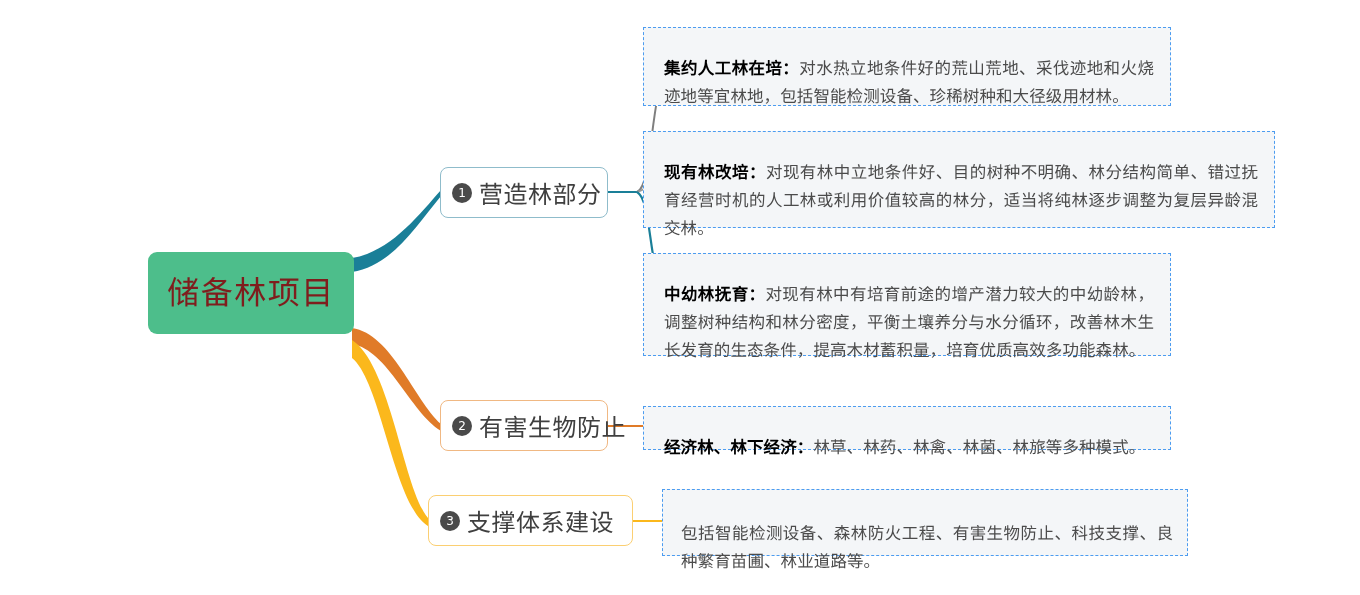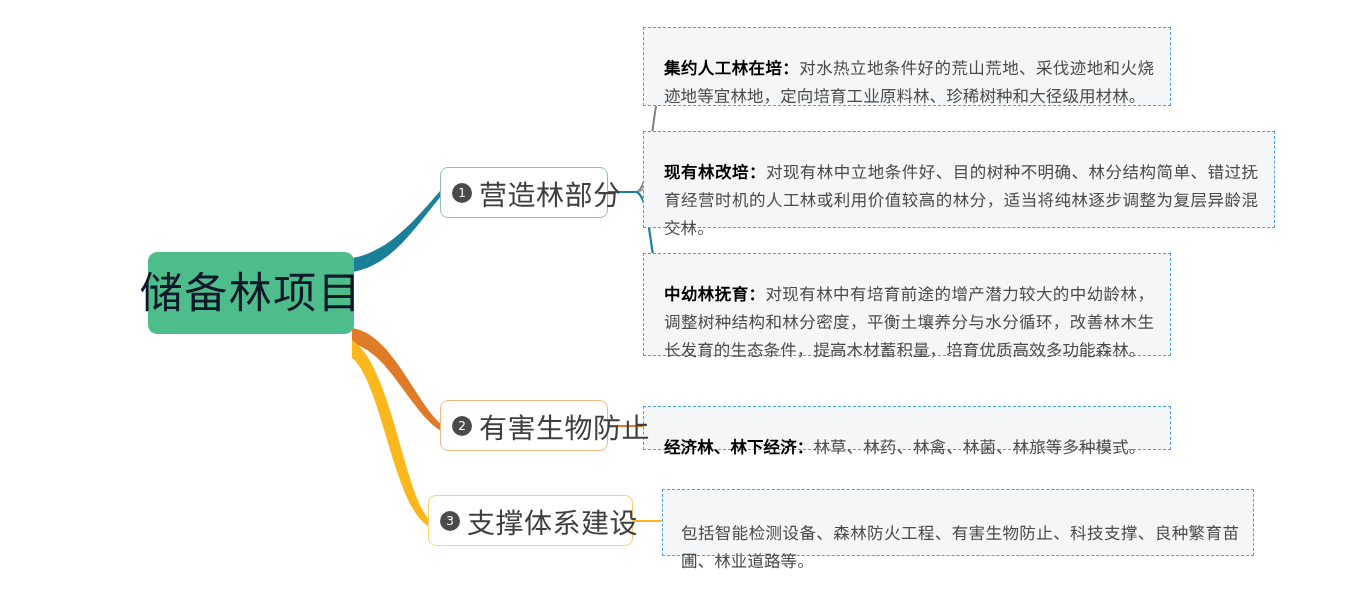--- a/index.html
+++ b/index.html
@@ -36,22 +36,22 @@
     width: 206px;
     height: 82px;
     background: #4dbe8b;
     border-radius: 9px;
     display: flex;
     align-items: center;
     justify-content: center;
     z-index: 6;
   }
   .root-node .root-label {
-    color: #0f172a;
-    font-size: 43px;
+    color: #7f1d1d;
+    font-size: 32px;
     letter-spacing: 1.5px;
     line-height: 1;
     white-space: nowrap;
   }
 
   
   .branch {
     position: absolute;
     background: #ffffff;
     border: 1px solid #9ec4d2;
@@ -73,39 +73,39 @@
     color: #ffffff;
     font-size: 12px;
     line-height: 20px;
     text-align: center;
     margin-left: 11px;
     flex: 0 0 auto;
     font-family: "DejaVu Sans", sans-serif;
   }
   .branch-label {
     color: #3f3f3f;
-    font-size: 28px;
+    font-size: 24px;
     margin-left: 7px;
     white-space: nowrap;
     letter-spacing: 0.5px;
   }
 
   
   .detail {
     position: absolute;
     box-sizing: border-box;
     border: 1px dashed #4c9cf0;
     background: #f4f6f8;
     z-index: 4;
   }
   .detail.d1 { left: 643px; top: 27px;  width: 528px; height: 79px; }
   .detail.d2 { left: 643px; top: 131px; width: 632px; height: 97px; }
   .detail.d3 { left: 643px; top: 253px; width: 528px; height: 103px; }
   .detail.d4 { left: 643px; top: 406px; width: 528px; height: 44px; }
-  .detail.d5 { left: 662px; top: 489px; width: 592px; height: 67px; }
+  .detail.d5 { left: 662px; top: 489px; width: 526px; height: 67px; }
 
   .detail-inner {
     padding: 9px 16px 0 20px;
   }
   .detail.d4 .detail-inner { padding-top: 9px; }
   .detail.d5 .detail-inner { padding: 12px 14px 0 18px; }
 
   .detail-text {
     font-size: 16.5px;
     line-height: 28px;
@@ -172,21 +172,21 @@
   </div>
 
   <div class="branch b3">
     <span class="badge">3</span>
     <span class="branch-label">支撑体系建设</span>
   </div>
 
   <div class="detail d1">
     <div class="detail-inner">
       <p class="detail-text">
-        <span class="detail-title">集约人工林在培：</span><span>对水热立地条件好的荒山荒地、采伐迹地和火烧迹地等宜林地，定向培育工业原料林、珍稀树种和大径级用材林。</span>
+        <span class="detail-title">集约人工林在培：</span><span>对水热立地条件好的荒山荒地、采伐迹地和火烧迹地等宜林地，包括智能检测设备、珍稀树种和大径级用材林。</span>
       </p>
     </div>
   </div>
 
   <div class="detail d2">
     <div class="detail-inner">
       <p class="detail-text">
         <span class="detail-title">现有林改培：</span><span>对现有林中立地条件好、目的树种不明确、林分结构简单、错过抚育经营时机的人工林或利用价值较高的林分，适当将纯林逐步调整为复层异龄混交林。</span>
       </p>
     </div>

